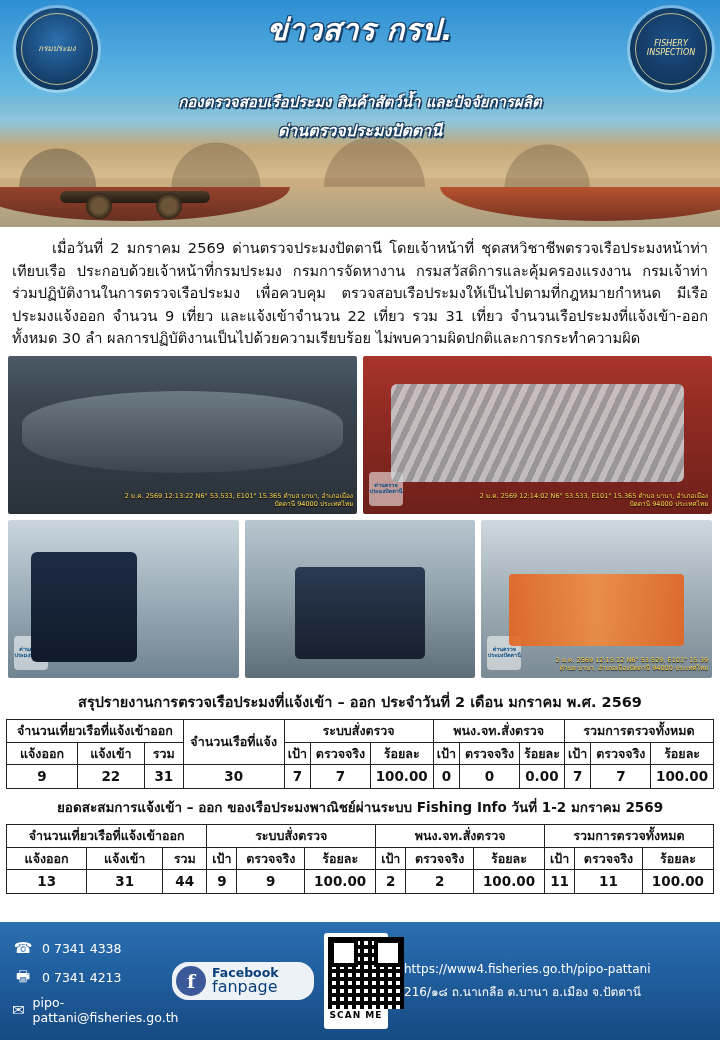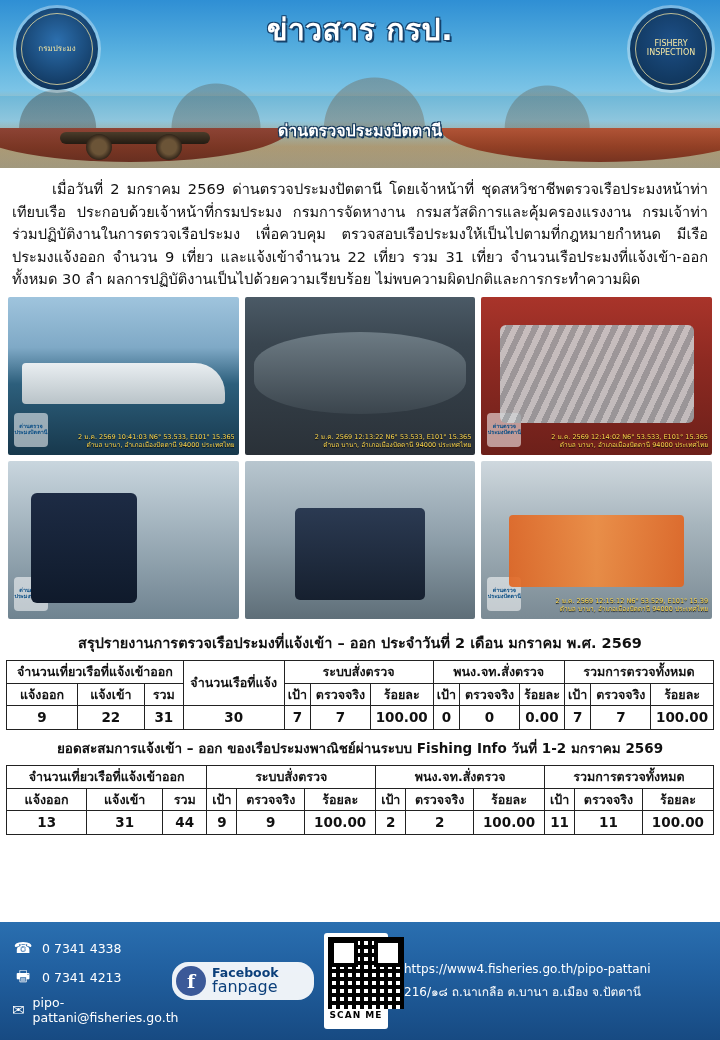--- a/index.html
+++ b/index.html
@@ -9,23 +9,24 @@
     font-family: "DejaVu Sans", "Liberation Sans", sans-serif;
     background: #ffffff;
     overflow: hidden;
     position: relative;
   }
   .page { width:720px; height:1040px; position:relative; background:#fff; }
 
   
   .header {
     position: relative;
-    height: 168px;
+    height: 227px;
     background: linear-gradient(180deg,#2f8fd4 0%, #5cb3e0 34%, #7cc4e6 54%, #c9a97a 72%, #d9bd8f 100%);
     overflow: hidden;
+    font-style: italic;
   }
   .hdr-sea {
     position:absolute; left:0; right:0; top:96px; height:82px;
     background: linear-gradient(180deg,#6fb8d8 0%, #8ec6dd 30%, #c3a879 62%, #d6bd90 100%);
   }
   
   .hdr-bldg {
     position:absolute; bottom:40px; left:0; right:0; height:70px;
     background:
       radial-gradient(circle at 8% 100%, rgba(60,50,40,.35) 0 38px, transparent 39px),
@@ -214,34 +215,28 @@
     <div class="logo logo-left">
       <div class="ring"></div>
       <div class="inner">กรมประมง</div>
     </div>
     <div class="logo logo-right">
       <div class="ring"></div>
       <div class="inner">FISHERY INSPECTION</div>
     </div>
 
     <div class="hdr-title">ข่าวสาร กรป.</div>
+    <div class="hdr-sub1">กองตรวจสอบเรือประมง สินค้าสัตว์น้ำ และปัจจัยการผลิต</div>
     <div class="hdr-sub2">ด่านตรวจประมงปัตตานี</div>
   </div>
 
   <div class="body-text">เมื่อวันที่ 2 มกราคม 2569 ด่านตรวจประมงปัตตานี โดยเจ้าหน้าที่ ชุดสหวิชาชีพตรวจเรือประมงหน้าท่าเทียบเรือ ประกอบด้วยเจ้าหน้าที่กรมประมง กรมการจัดหางาน กรมสวัสดิการและคุ้มครองแรงงาน กรมเจ้าท่า ร่วมปฏิบัติงานในการตรวจเรือประมง เพื่อควบคุม ตรวจสอบเรือประมงให้เป็นไปตามที่กฎหมายกำหนด มีเรือประมงแจ้งออก จำนวน 9 เที่ยว และแจ้งเข้าจำนวน 22 เที่ยว รวม 31 เที่ยว จำนวนเรือประมงที่แจ้งเข้า-ออก ทั้งหมด 30 ลำ ผลการปฏิบัติงานเป็นไปด้วยความเรียบร้อย ไม่พบความผิดปกติและการกระทำความผิด</div>
 
   <div class="photos">
     <div class="photo-row">
-      <div class="photo p1">
-        <div class="wmark">ด่านตรวจประมงปัตตานี</div>
-        <div class="stamp">2 ม.ค. 2569 10:41:03
-N6° 53.533, E101° 15.365
-ตำบล บานา, อำเภอเมืองปัตตานี 94000
-ประเทศไทย</div>
-      </div>
       <div class="photo p2">
         <div class="stamp">2 ม.ค. 2569 12:13:22
 N6° 53.533, E101° 15.365
 ตำบล บานา, อำเภอเมืองปัตตานี 94000
 ประเทศไทย</div>
       </div>
       <div class="photo p3">
         <div class="wmark">ด่านตรวจประมงปัตตานี</div>
         <div class="stamp">2 ม.ค. 2569 12:14:02
 N6° 53.533, E101° 15.365

